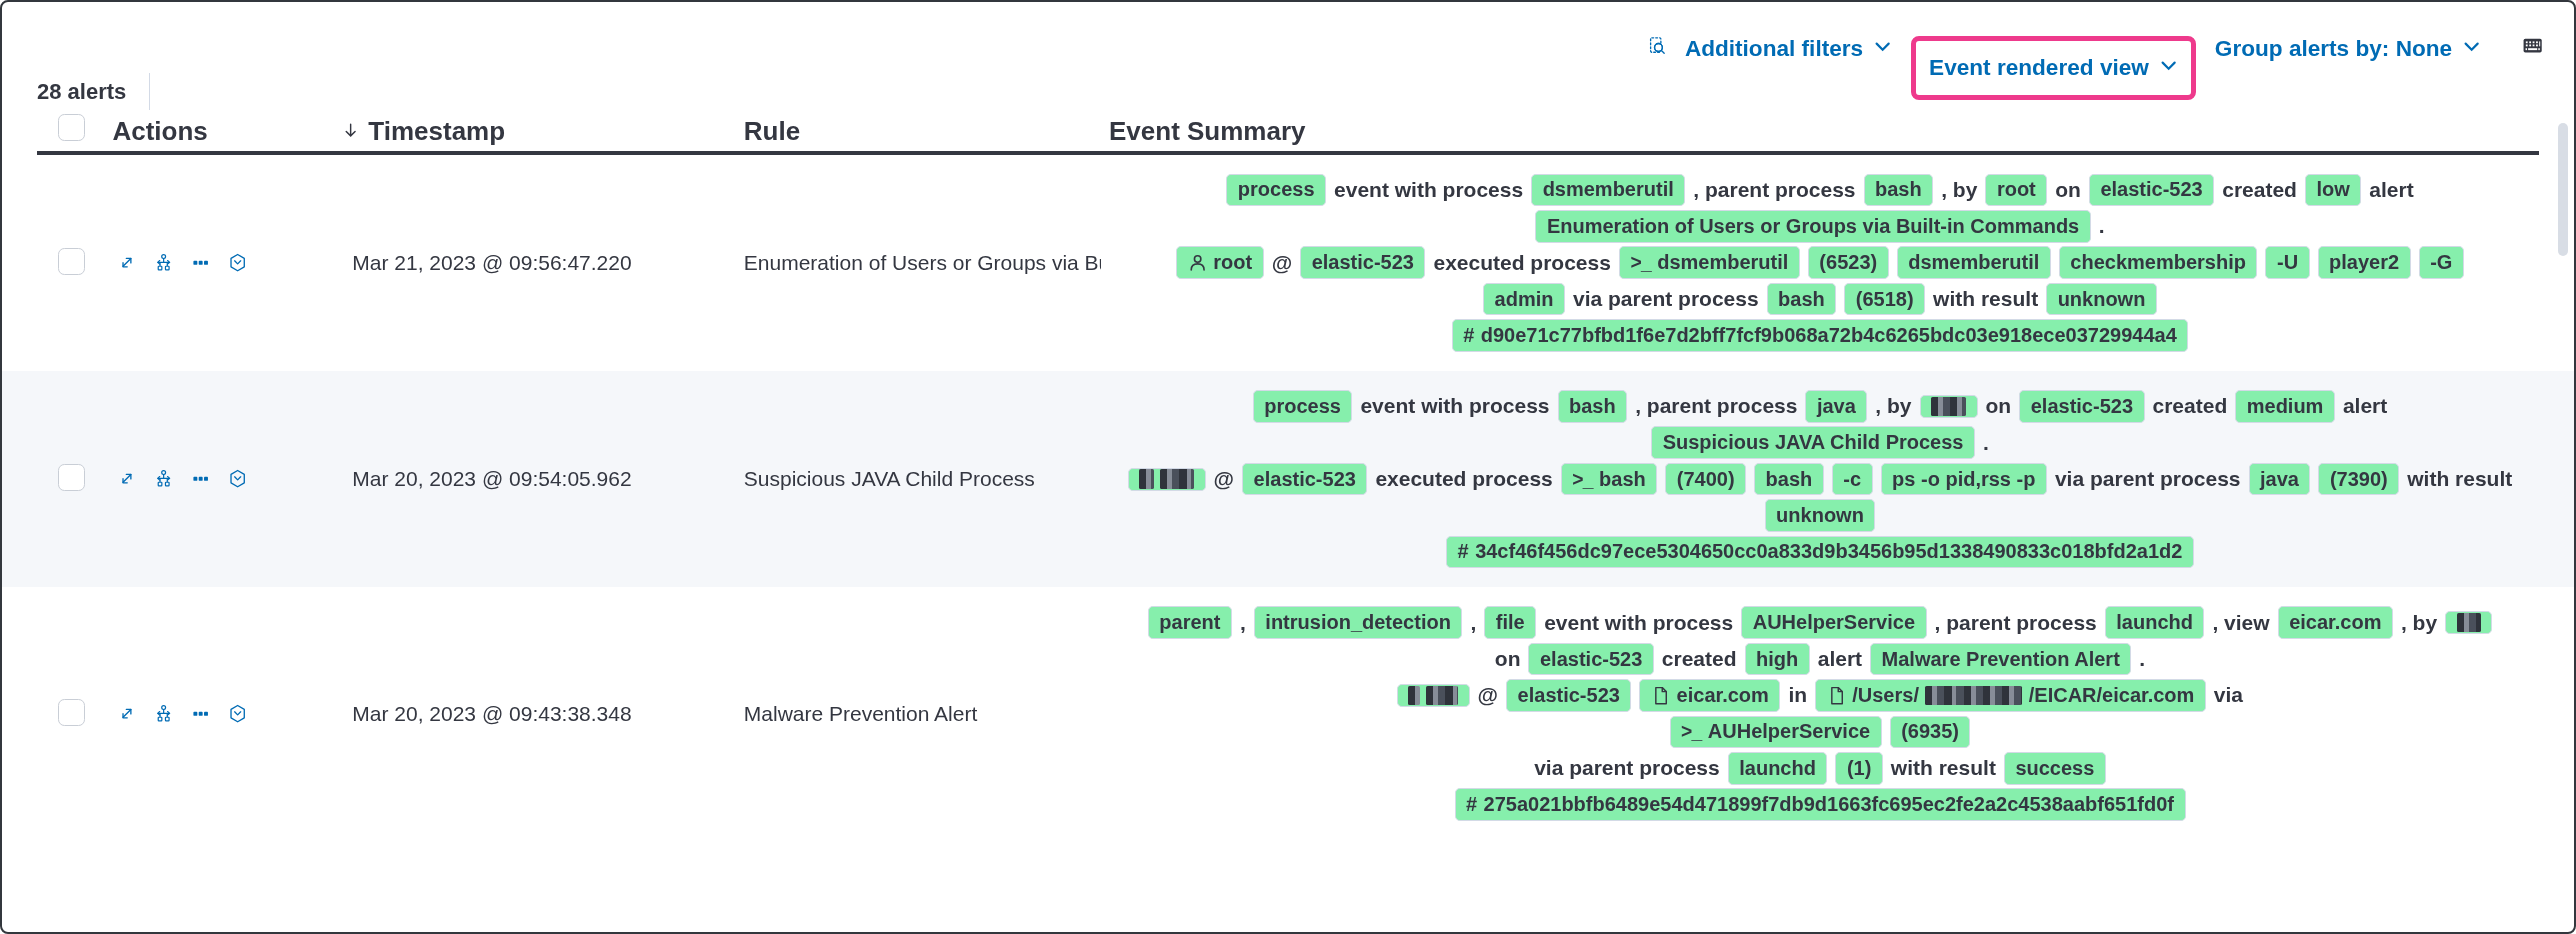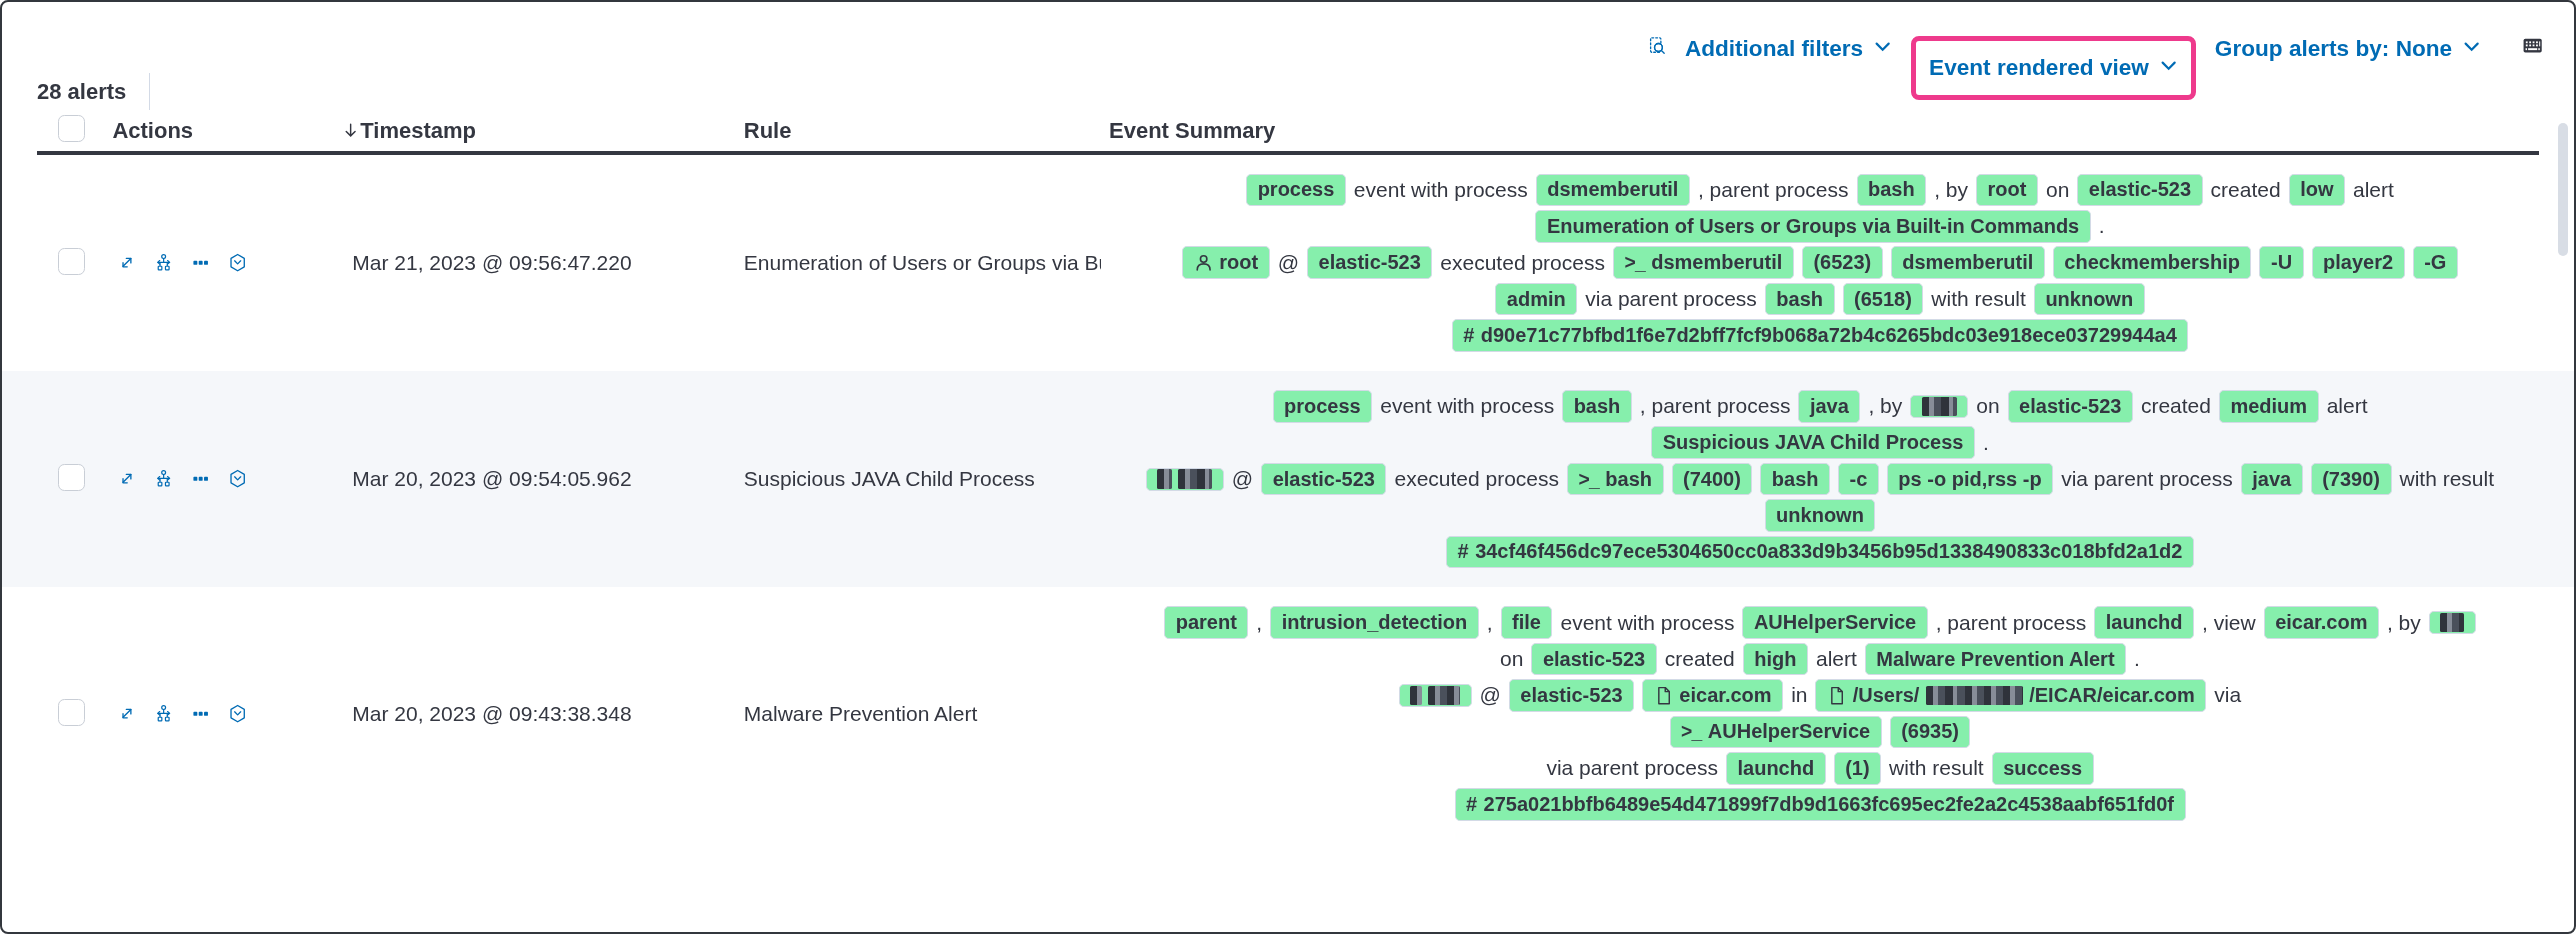--- a/index.html
+++ b/index.html
@@ -12,35 +12,35 @@
   .vdiv{width:1.6px;height:37px;background:#d3dae6;margin-left:22.6px;}
   .tright{display:flex;align-items:flex-start;gap:19px;font-size:22.6px;}
   .tlink{color:var(--accent);font-weight:600;display:inline-flex;align-items:center;gap:9.7px;cursor:pointer;white-space:nowrap;}
   .annotation{border:5.6px solid var(--annotation);border-radius:8px;padding:13.7px 13px;display:inline-flex;}
   .abtn{color:var(--accent);display:inline-flex;align-items:center;cursor:pointer;}
   .abtn svg{width:29px;height:29px;}
   .inspect svg{width:32px;height:32px;}
   .kbd-btn{margin-left:22.6px;display:inline-flex;cursor:pointer;}
   .chev svg{width:19.3px;height:19.3px;}
   .thead-row,.trow{display:grid;grid-template-columns:69px 235px 398px 362px 1fr;align-items:center;}
-  .thead-row{margin:0 35px;border-bottom:4px solid #343741;height:39px;font-weight:700;font-size:22px;}
+  .thead-row{margin:0 35px;border-bottom:4px solid #343741;height:39px;font-weight:700;font-size:26px;}
   .th-actions{padding-left:6.4px;}
-  .th-time{display:flex;align-items:center;gap:0;}
+  .th-time{display:flex;align-items:center;gap:8px;}
   .th-time svg{width:22.6px;height:22.6px;}
   .th-rule{padding-left:4.8px;}
   .th-summary{padding-left:8px;}
   .tbody .trow{padding:16px 35px;}
   .tbody .trow:nth-child(even){background:var(--stripe);}
   .checkbox{display:inline-block;width:27px;height:27px;border:1.6px solid #c9ced6;border-radius:6.4px;background:#fff;margin-left:21px;box-sizing:border-box;cursor:pointer;}
   .c-actions{display:flex;gap:17.7px;padding-left:11.3px;}
   .c-time{font-size:21px;padding-left:11.3px;white-space:nowrap;}
   .c-rule{font-size:21px;white-space:nowrap;overflow:hidden;padding-left:4.8px;}
   .c-summary{min-width:0;overflow:hidden;}
   .sline{display:flex;justify-content:center;align-items:center;gap:8px;min-height:34px;margin:2.4px 0;white-space:nowrap;font-size:21px;}
-  .stext{font-weight:400;}
+  .stext{font-weight:700;}
   .badge{display:inline-flex;align-items:center;gap:6.4px;border:1.6px solid var(--badge-border);border-radius:4.8px;background:#86efac;padding:0.8px 10.5px;font-weight:600;font-size:20px;line-height:29px;cursor:pointer;}
   .term{font-weight:700;letter-spacing:-0.8px;font-size:19.3px;}
   .hashp{font-weight:600;}
   .redact{display:inline-block;height:19.3px;border-radius:1.6px;background:repeating-linear-gradient(90deg,#2f333b 0 7.2px,#878d98 7.2px 12px,#4a505b 12px 19.3px);}
   .ic{display:inline-flex;}
   .ic svg{width:19.3px;height:19.3px;}
   .scroll-thumb{position:absolute;right:5.6px;top:121px;width:10.5px;height:133px;border-radius:5.6px;background:#d8dde5;cursor:grab;}
 </style>
 </head>
 <body>

